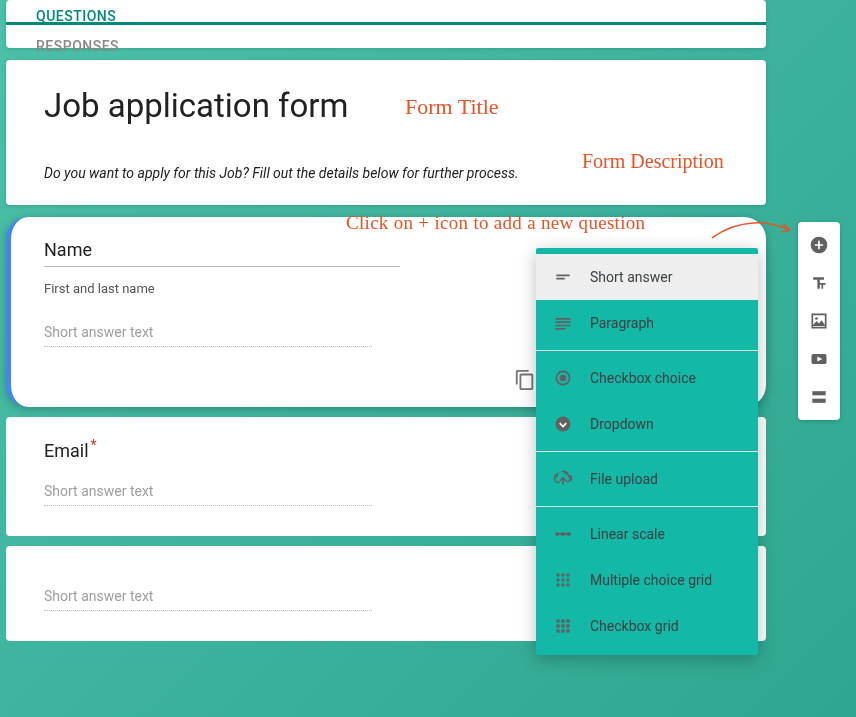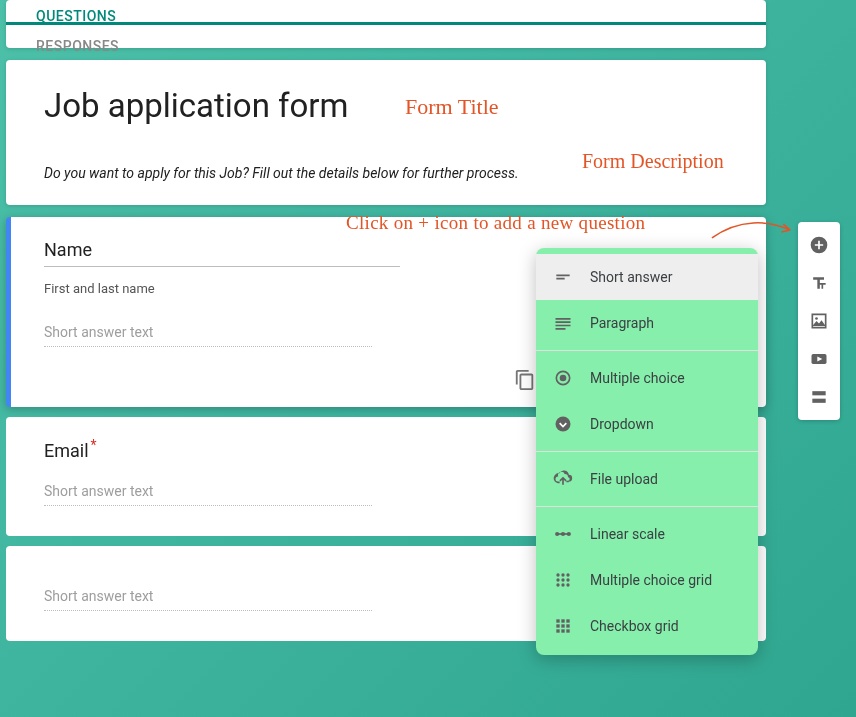--- a/index.html
+++ b/index.html
@@ -100,20 +100,21 @@
   .q-card {
     margin: 12px 6px 0 6px;
     width: 760px;
     padding: 22px 38px 60px 38px;
     position: relative;
   }
   .q-card.active {
     border-left: 5px solid #4285f4;
     padding-left: 33px;
     box-shadow: 0 2px 10px rgba(0,0,0,0.25);
+    border-radius: 22px;
   }
   .q-title {
     font-size: 18px;
     color: #212121;
     border-bottom: 1px solid #bdbdbd;
     padding-bottom: 6px;
     width: 52%;
   }
   .q-sub {
     font-size: 13px;
@@ -150,22 +151,22 @@
   .q-card.simple .q-answer {
     margin-top: 22px;
   }
 
   
   .type-menu {
     position: absolute;
     left: 536px;
     top: 248px;
     width: 222px;
-    background: #86efac;
-    border-radius: 8px;
+    background: #14b8a6;
+    border-radius: 2px;
     box-shadow: 0 4px 18px rgba(0,0,0,0.25);
     z-index: 100;
     padding: 6px 0;
   }
   .menu-item {
     display:flex;
     align-items:center;
     gap: 16px;
     padding: 12px 16px;
     font-size: 14px;
@@ -274,21 +275,21 @@
     <span>Paragraph</span>
   </div>
   <div class="menu-sep"></div>
   <div class="menu-item">
     <span class="m-icon">
       <svg viewBox="0 0 24 24">
           <circle cx="12" cy="12" r="8" fill="none" stroke="#616161" stroke-width="2"></circle>
           <circle cx="12" cy="12" r="4"></circle>
         </svg>
     </span>
-    <span>Multiple choice</span>
+    <span>Checkbox choice</span>
   </div>
   <div class="menu-item">
     <span class="m-icon">
       <svg viewBox="0 0 24 24">
           <circle cx="12" cy="12" r="9"></circle>
           <path d="M8 11l4 4 4-4" stroke="#fff" stroke-width="2" fill="none"></path>
         </svg>
     </span>
     <span>Dropdown</span>
   </div>

